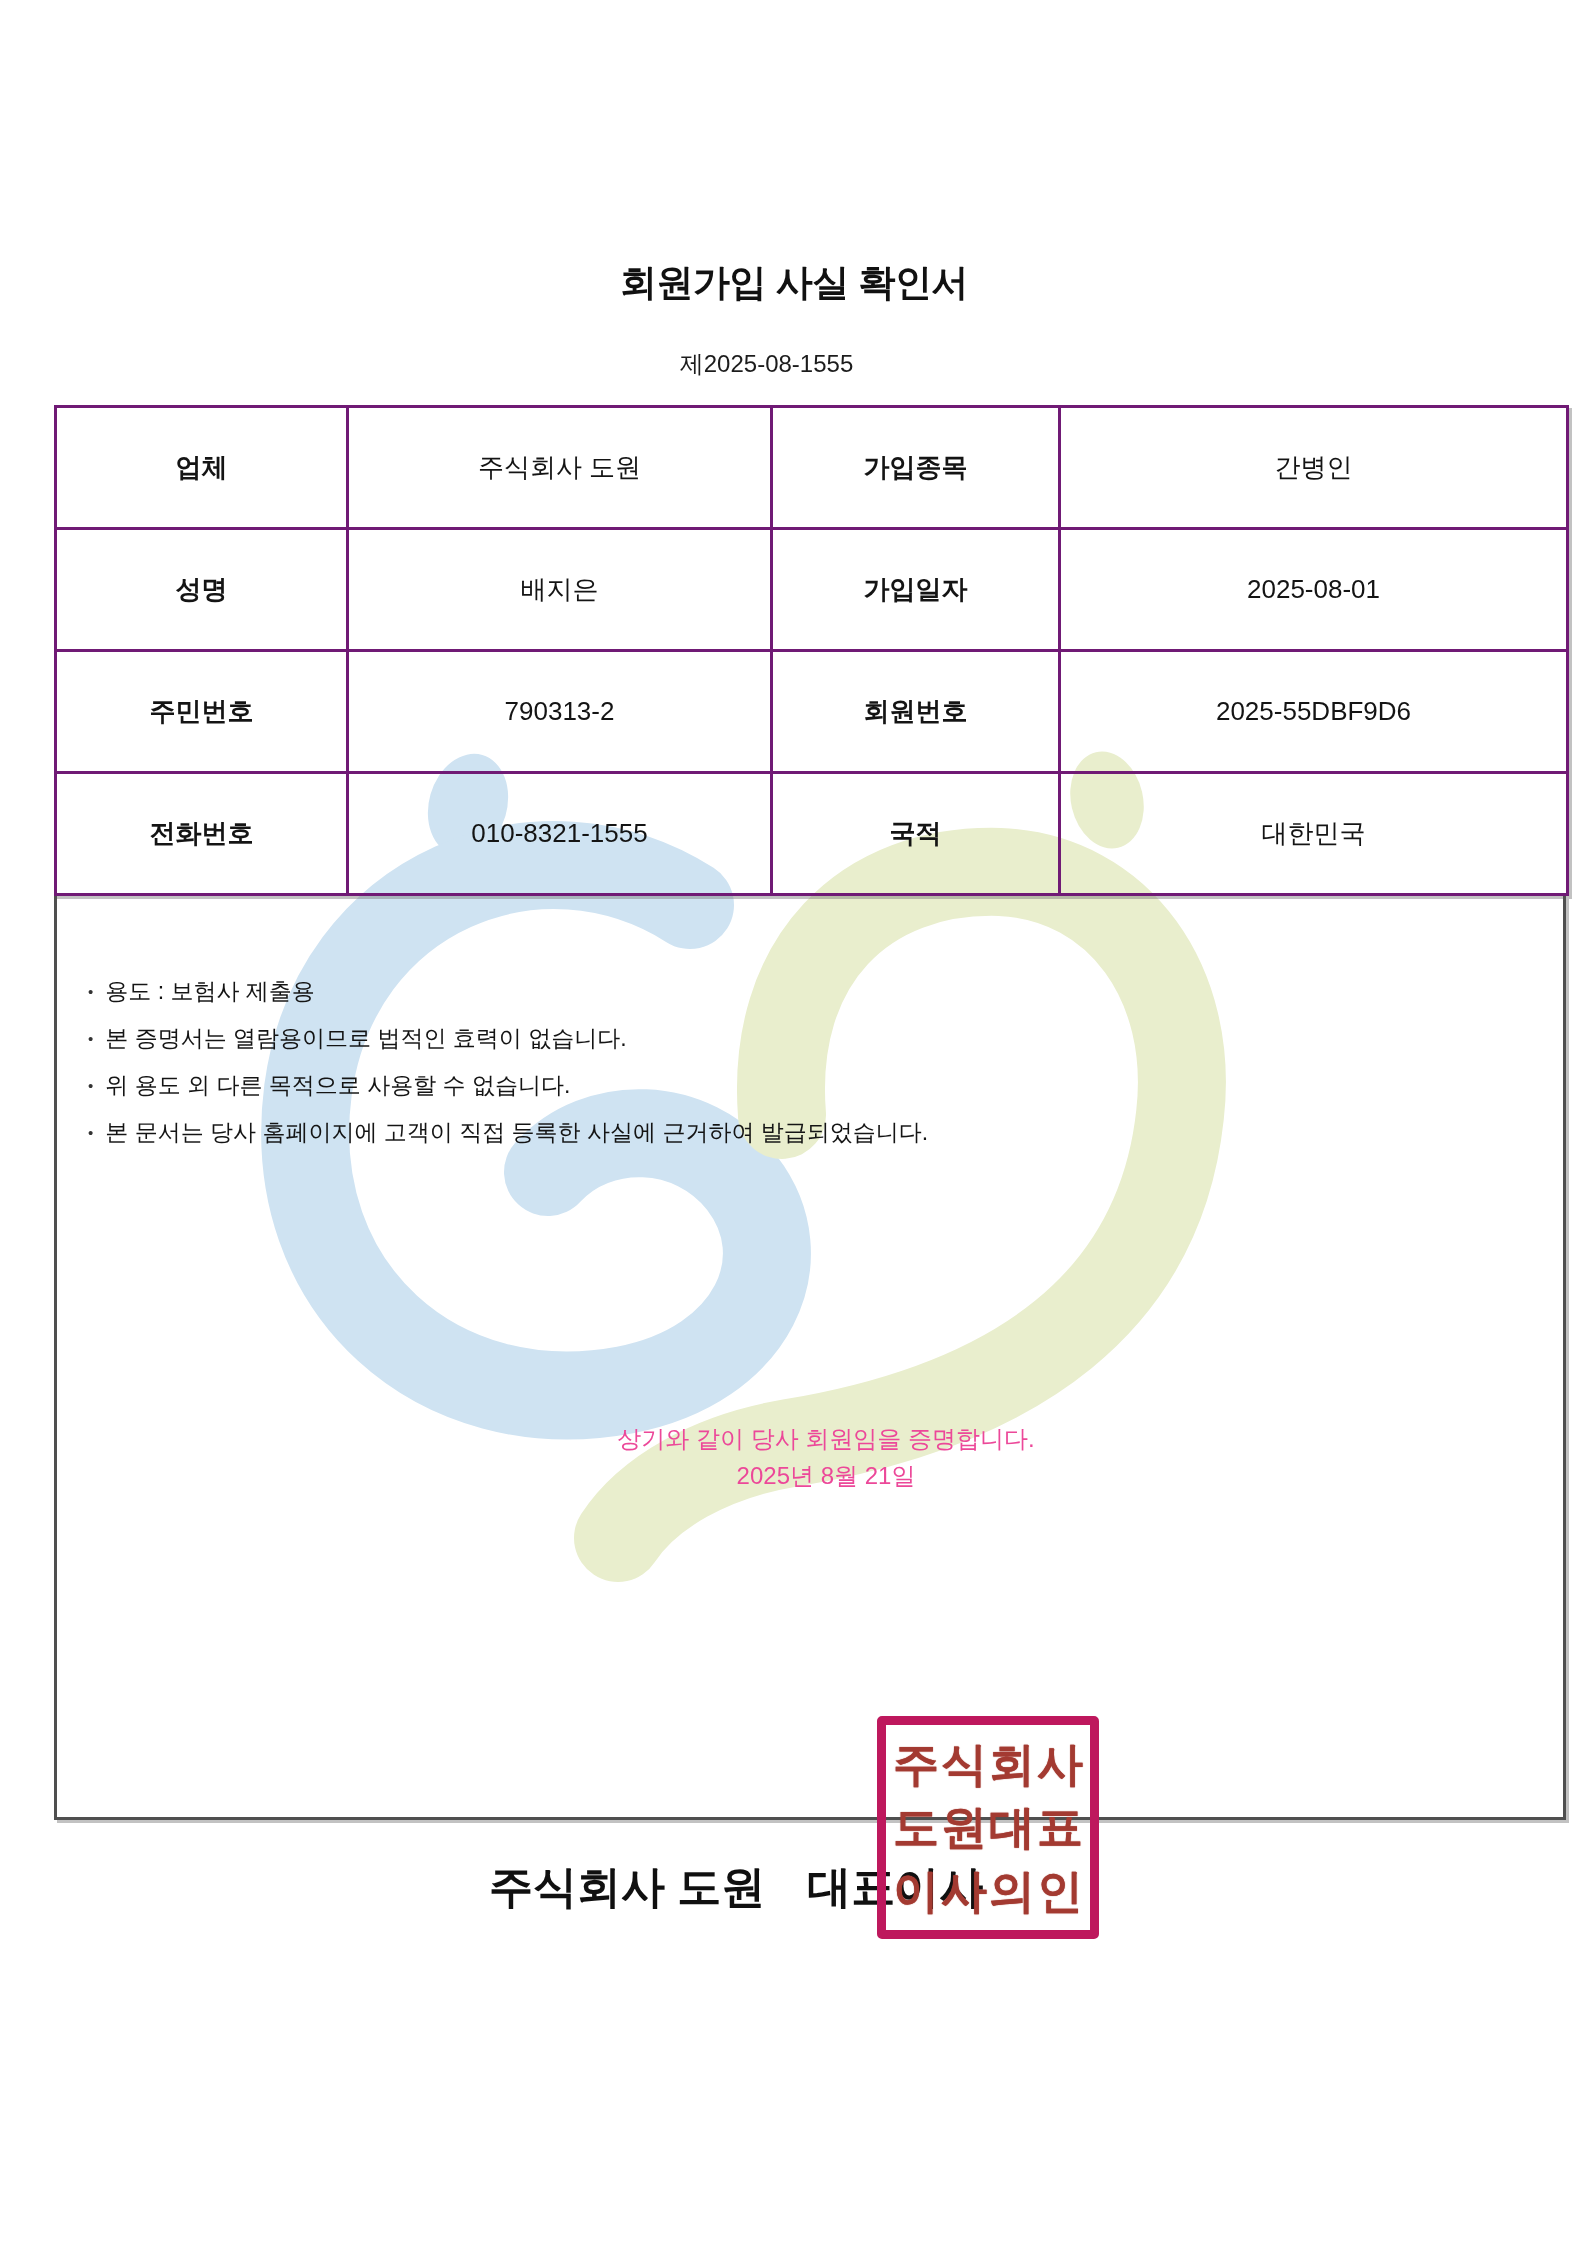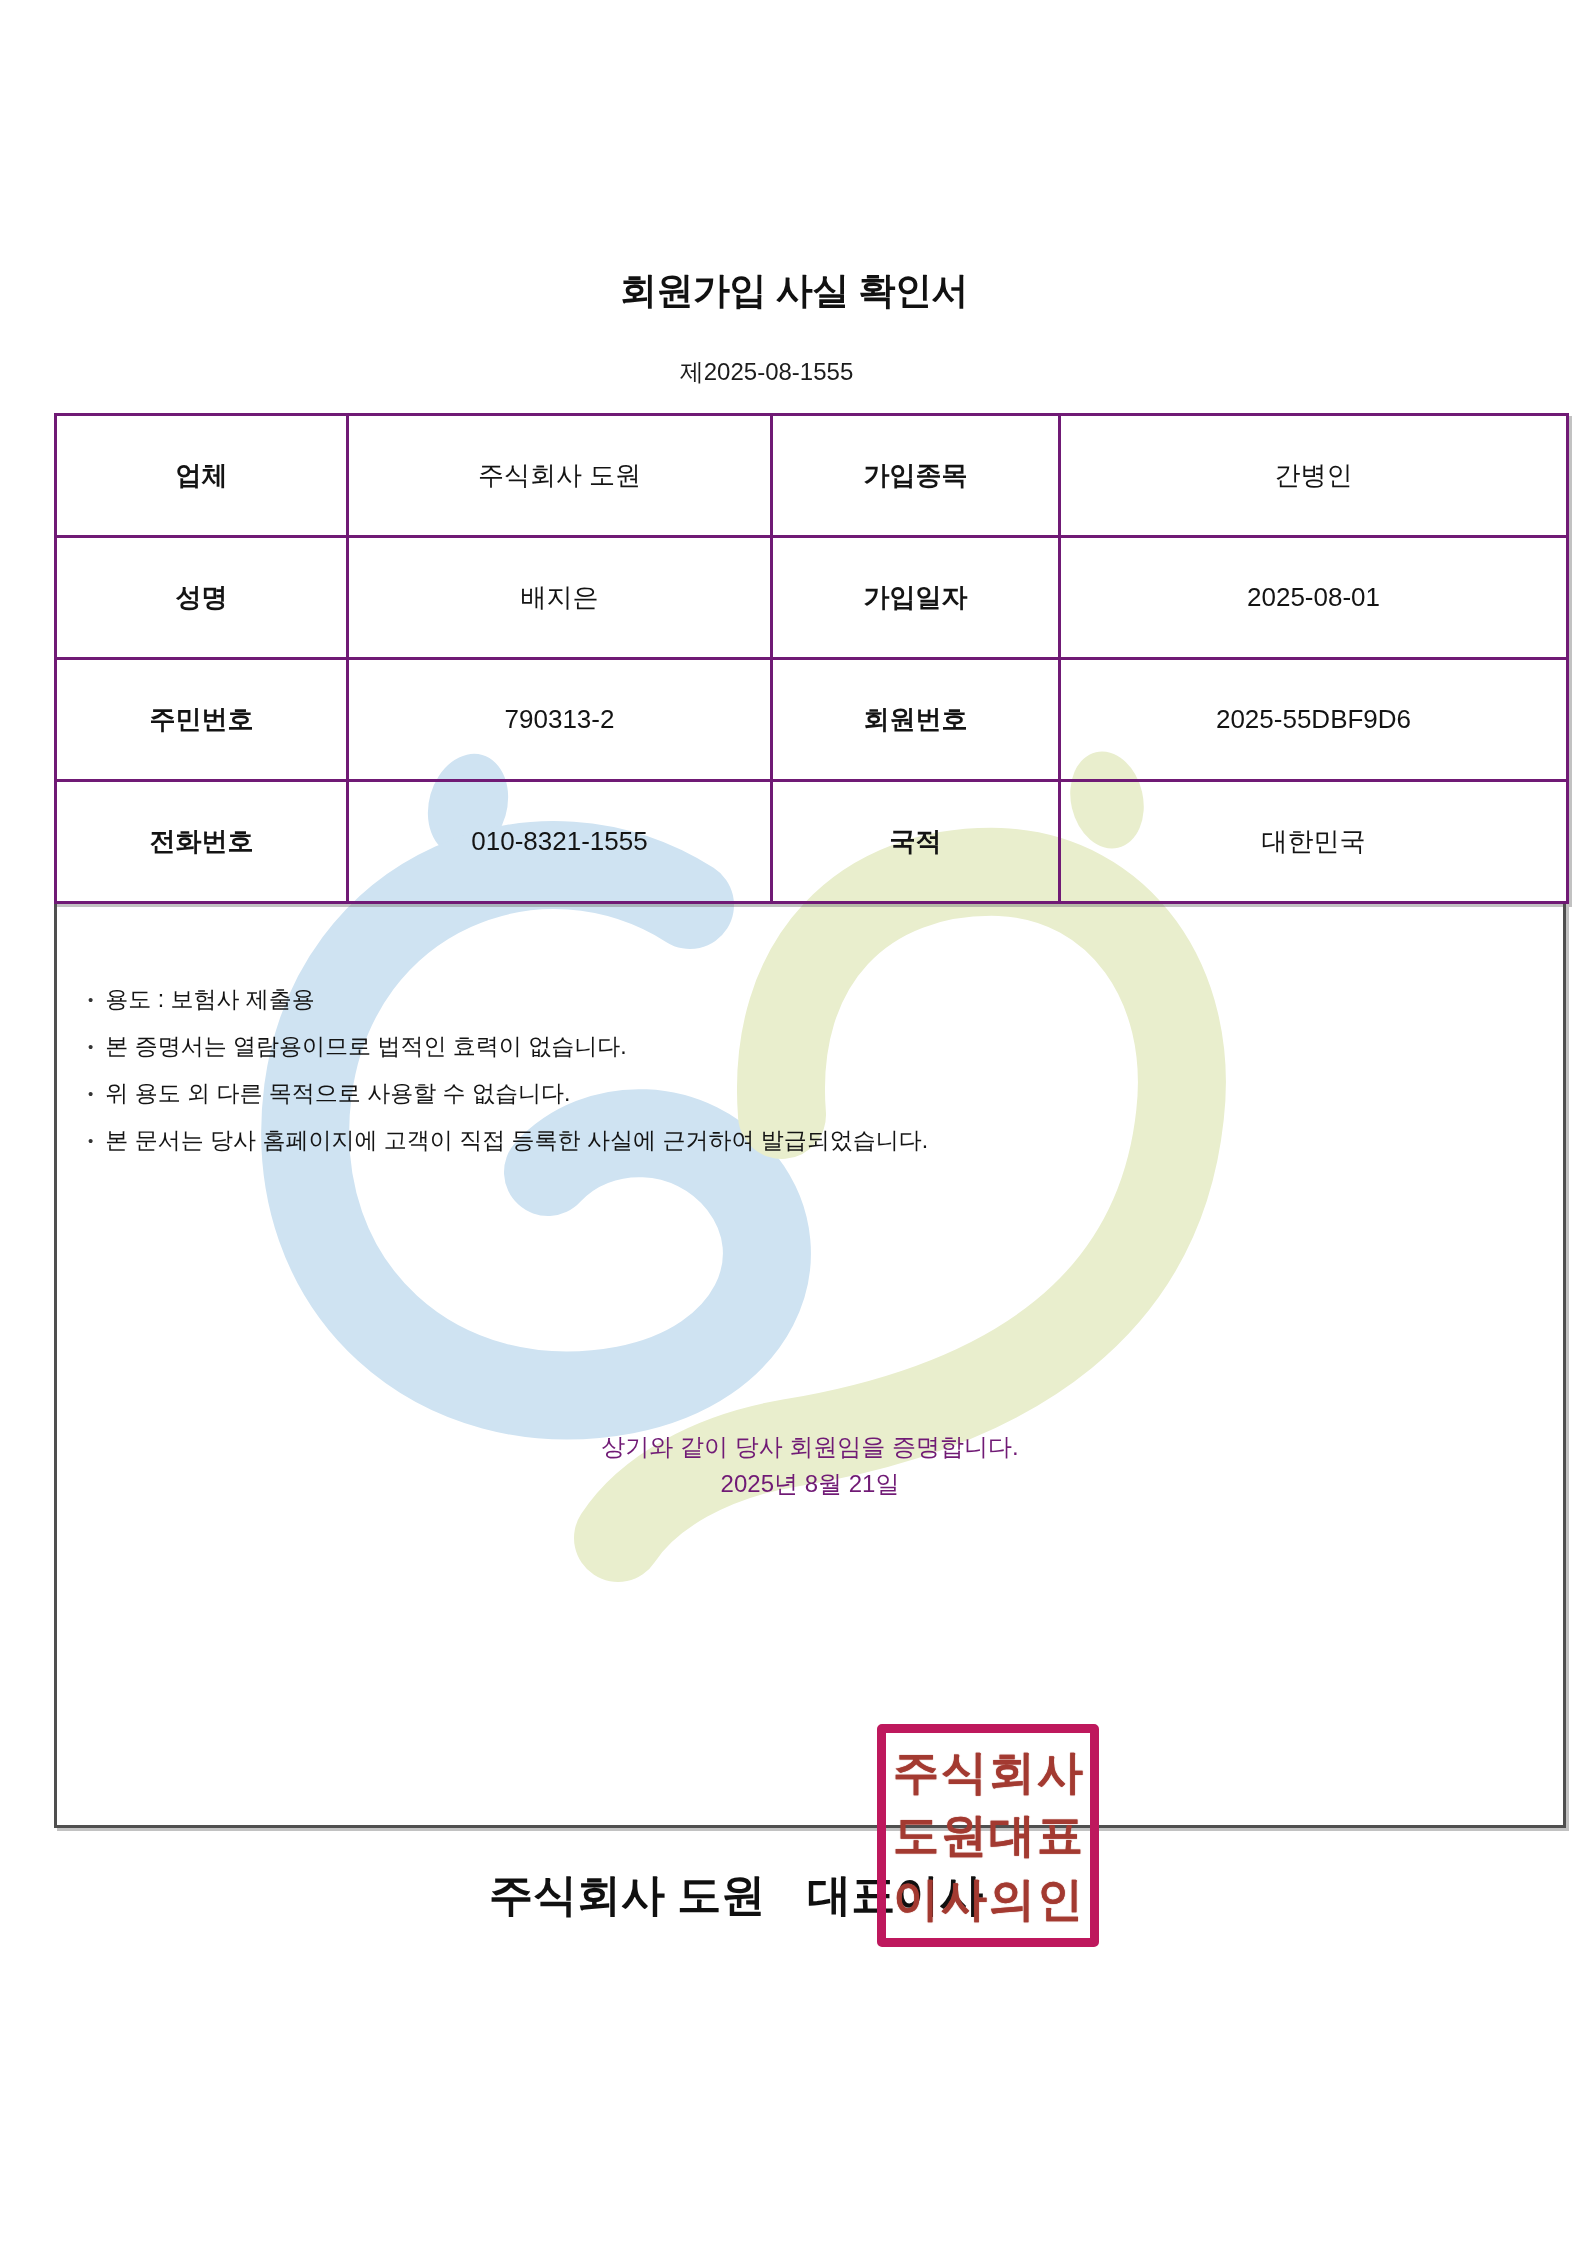--- a/index.html
+++ b/index.html
@@ -4,21 +4,21 @@
 <style>
   html,body{margin:0;padding:0;}
   body{
     width:1588px;height:2246px;position:relative;background:#ffffff;
     font-family:"Liberation Sans","DejaVu Sans",sans-serif;color:#141414;
     overflow:hidden;
   }
   .watermark{position:absolute;left:0;top:0;width:1588px;height:2246px;z-index:0;}
   .content{position:relative;z-index:1;}
   .page-title{
-    margin:16px;padding-top:250px;text-align:center;
+    margin:8px;padding-top:250px;text-align:center;
     font-size:37px;font-weight:bold;letter-spacing:-0.5px;color:#111;
   }
   .doc-number{
     text-align:center;margin:40px 55px 0 0;font-size:24px;color:#1c1c1c;
   }
   table.member-table{
     margin:25px 0 0 54px;width:1512px;table-layout:fixed;
     border-collapse:collapse;background:transparent;
     box-shadow:3px 3px 0 rgba(120,120,120,0.45);
   }
@@ -28,22 +28,22 @@
   }
   td.field-label{font-weight:bold;}
   .big-box{
     margin-left:54px;width:1512px;height:924px;box-sizing:border-box;
     border:3px solid #4f4f4f;border-top:none;position:relative;
     box-shadow:3px 3px 0 rgba(120,120,120,0.45);
   }
   .notes{position:absolute;top:72px;left:31px;font-size:23px;}
   .note{line-height:47px;white-space:nowrap;}
   .bullet{display:inline-block;font-size:15px;vertical-align:2px;margin-right:12px;color:#333;}
-  .certification{position:absolute;top:524px;left:0;width:100%;text-align:center;
-    font-size:24px;line-height:37px;color:#701a75;}
+  .certification{position:absolute;top:524px;left:16px;width:100%;text-align:center;
+    font-size:24px;line-height:37px;color:#ec4899;}
   .signature{position:absolute;top:962px;left:432px;font-size:44px;font-weight:bold;
     white-space:nowrap;color:#101010;}
   .signature .gap{display:inline-block;width:42px;}
   .seal{
     position:absolute;top:820px;left:820px;width:222px;height:223px;box-sizing:border-box;
     border:9px solid #be185d;border-radius:5px;padding:7px 7px;
     display:flex;flex-direction:column;justify-content:space-around;
     background:rgba(255,255,255,0.0);
   }
   .seal-row{

